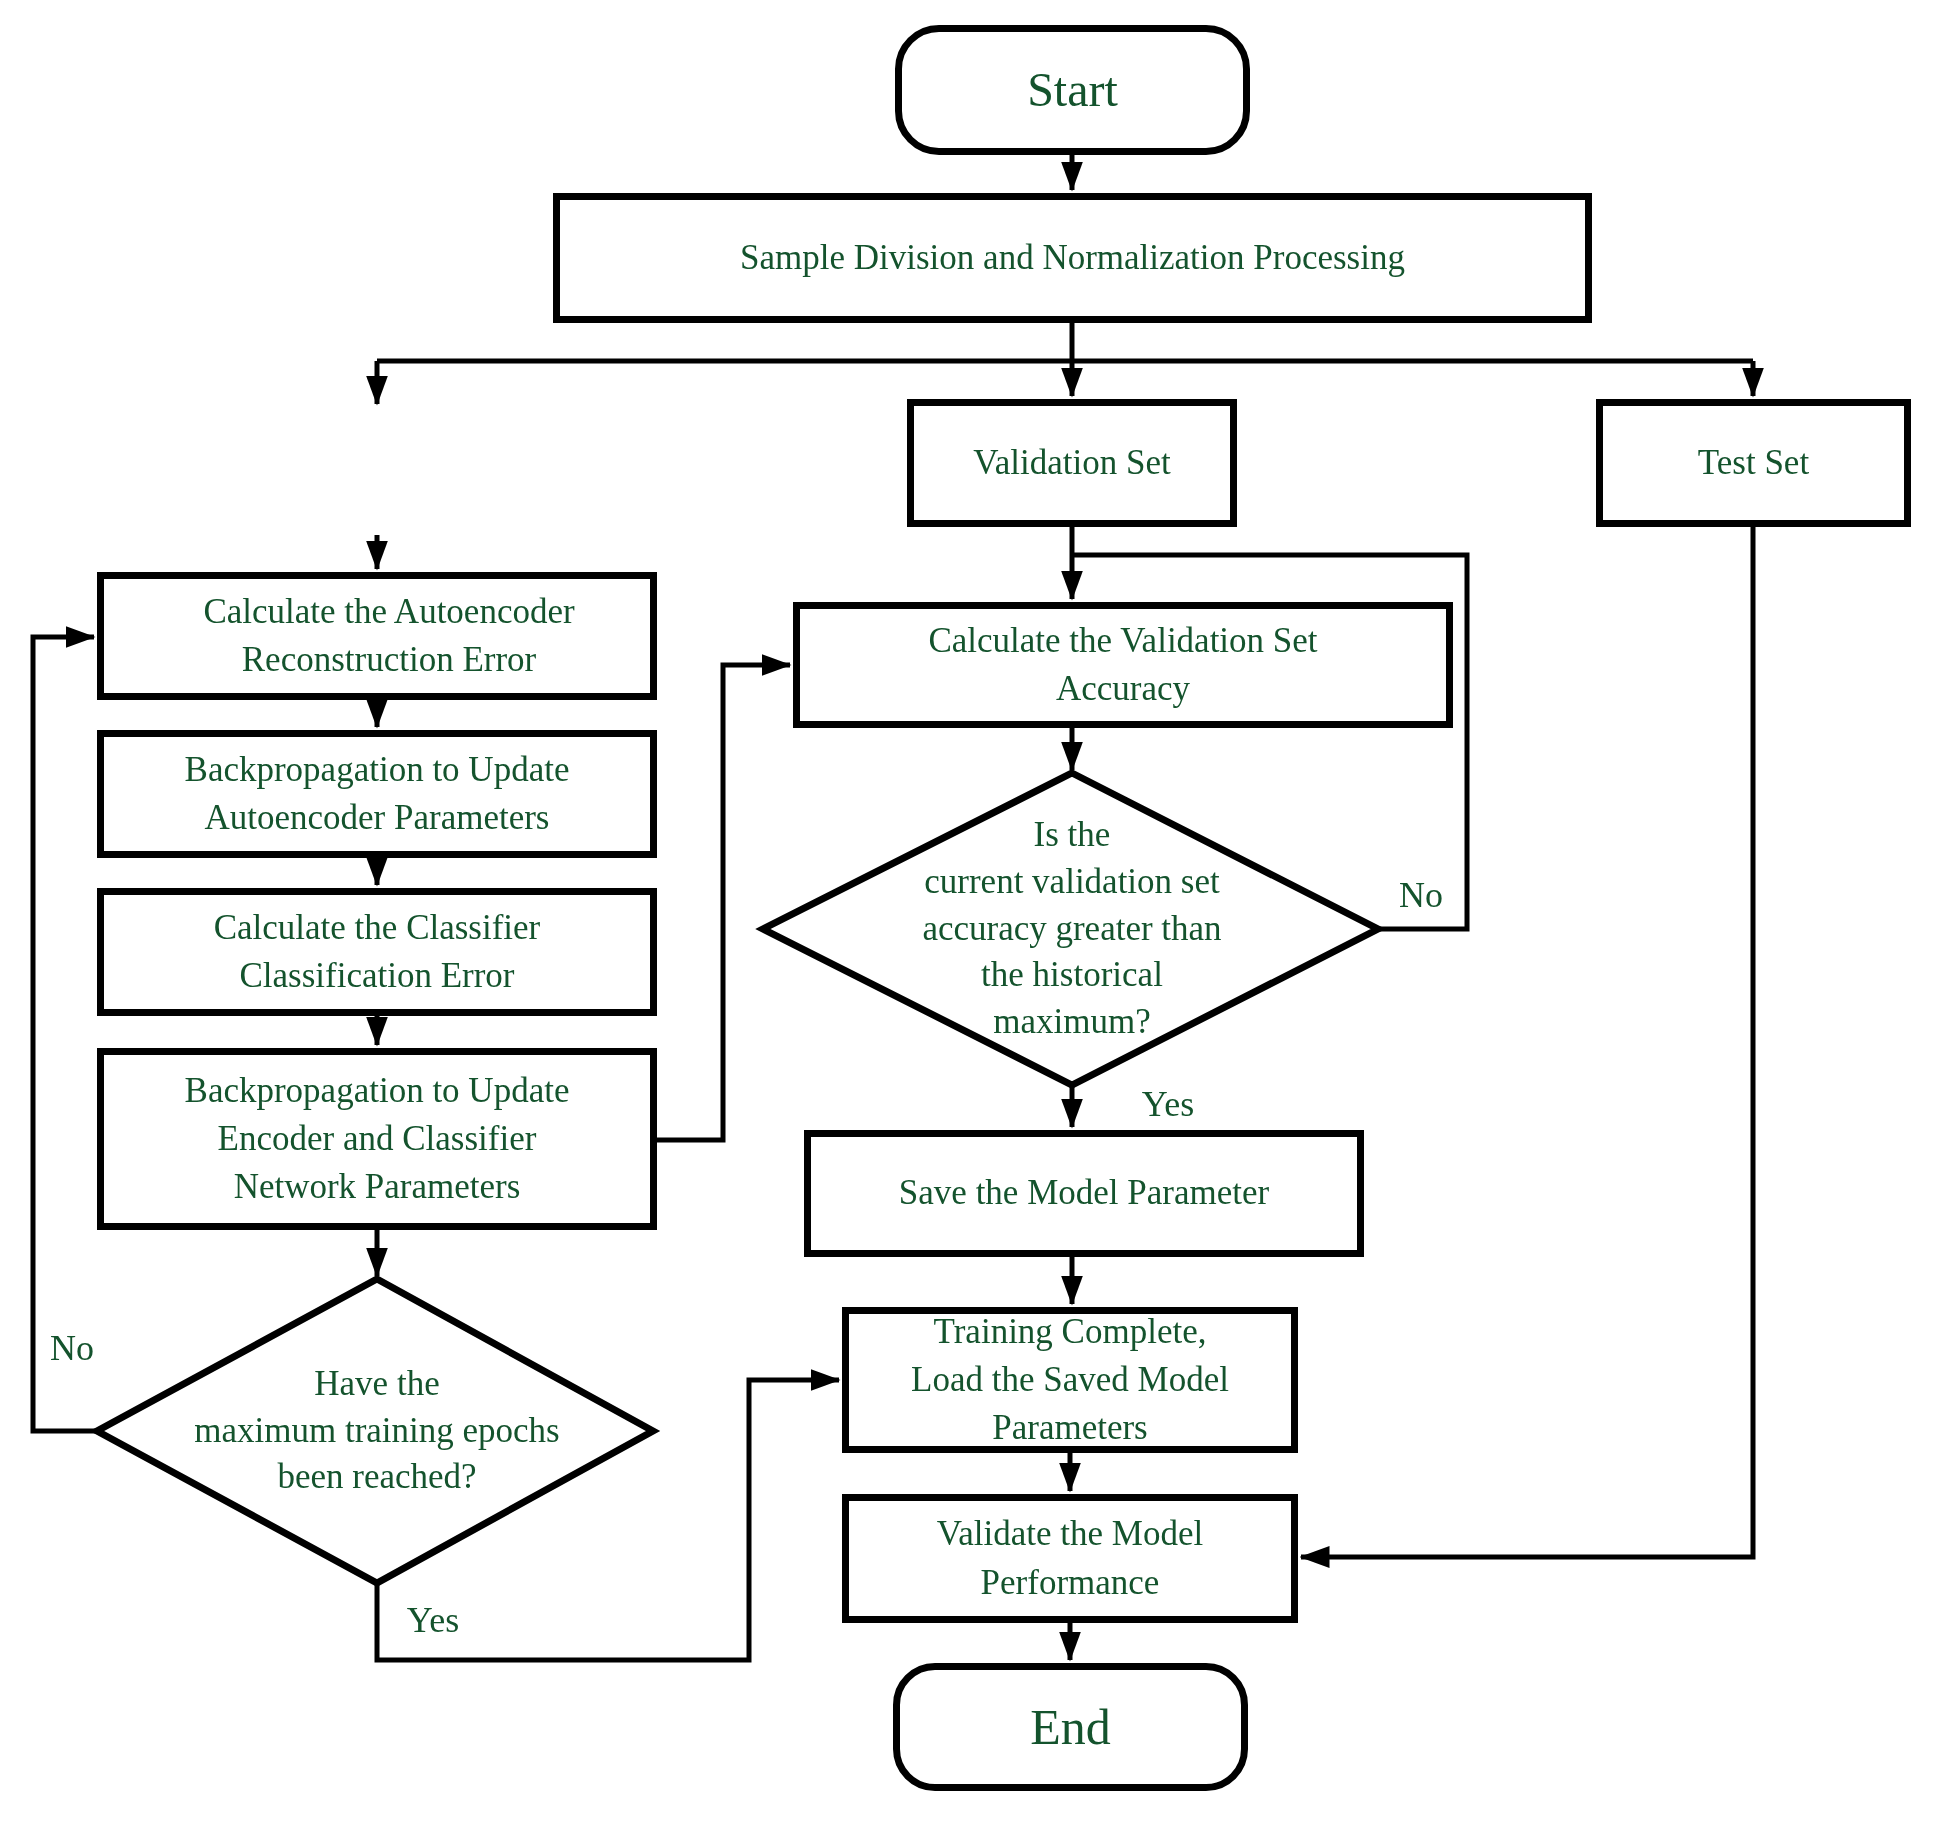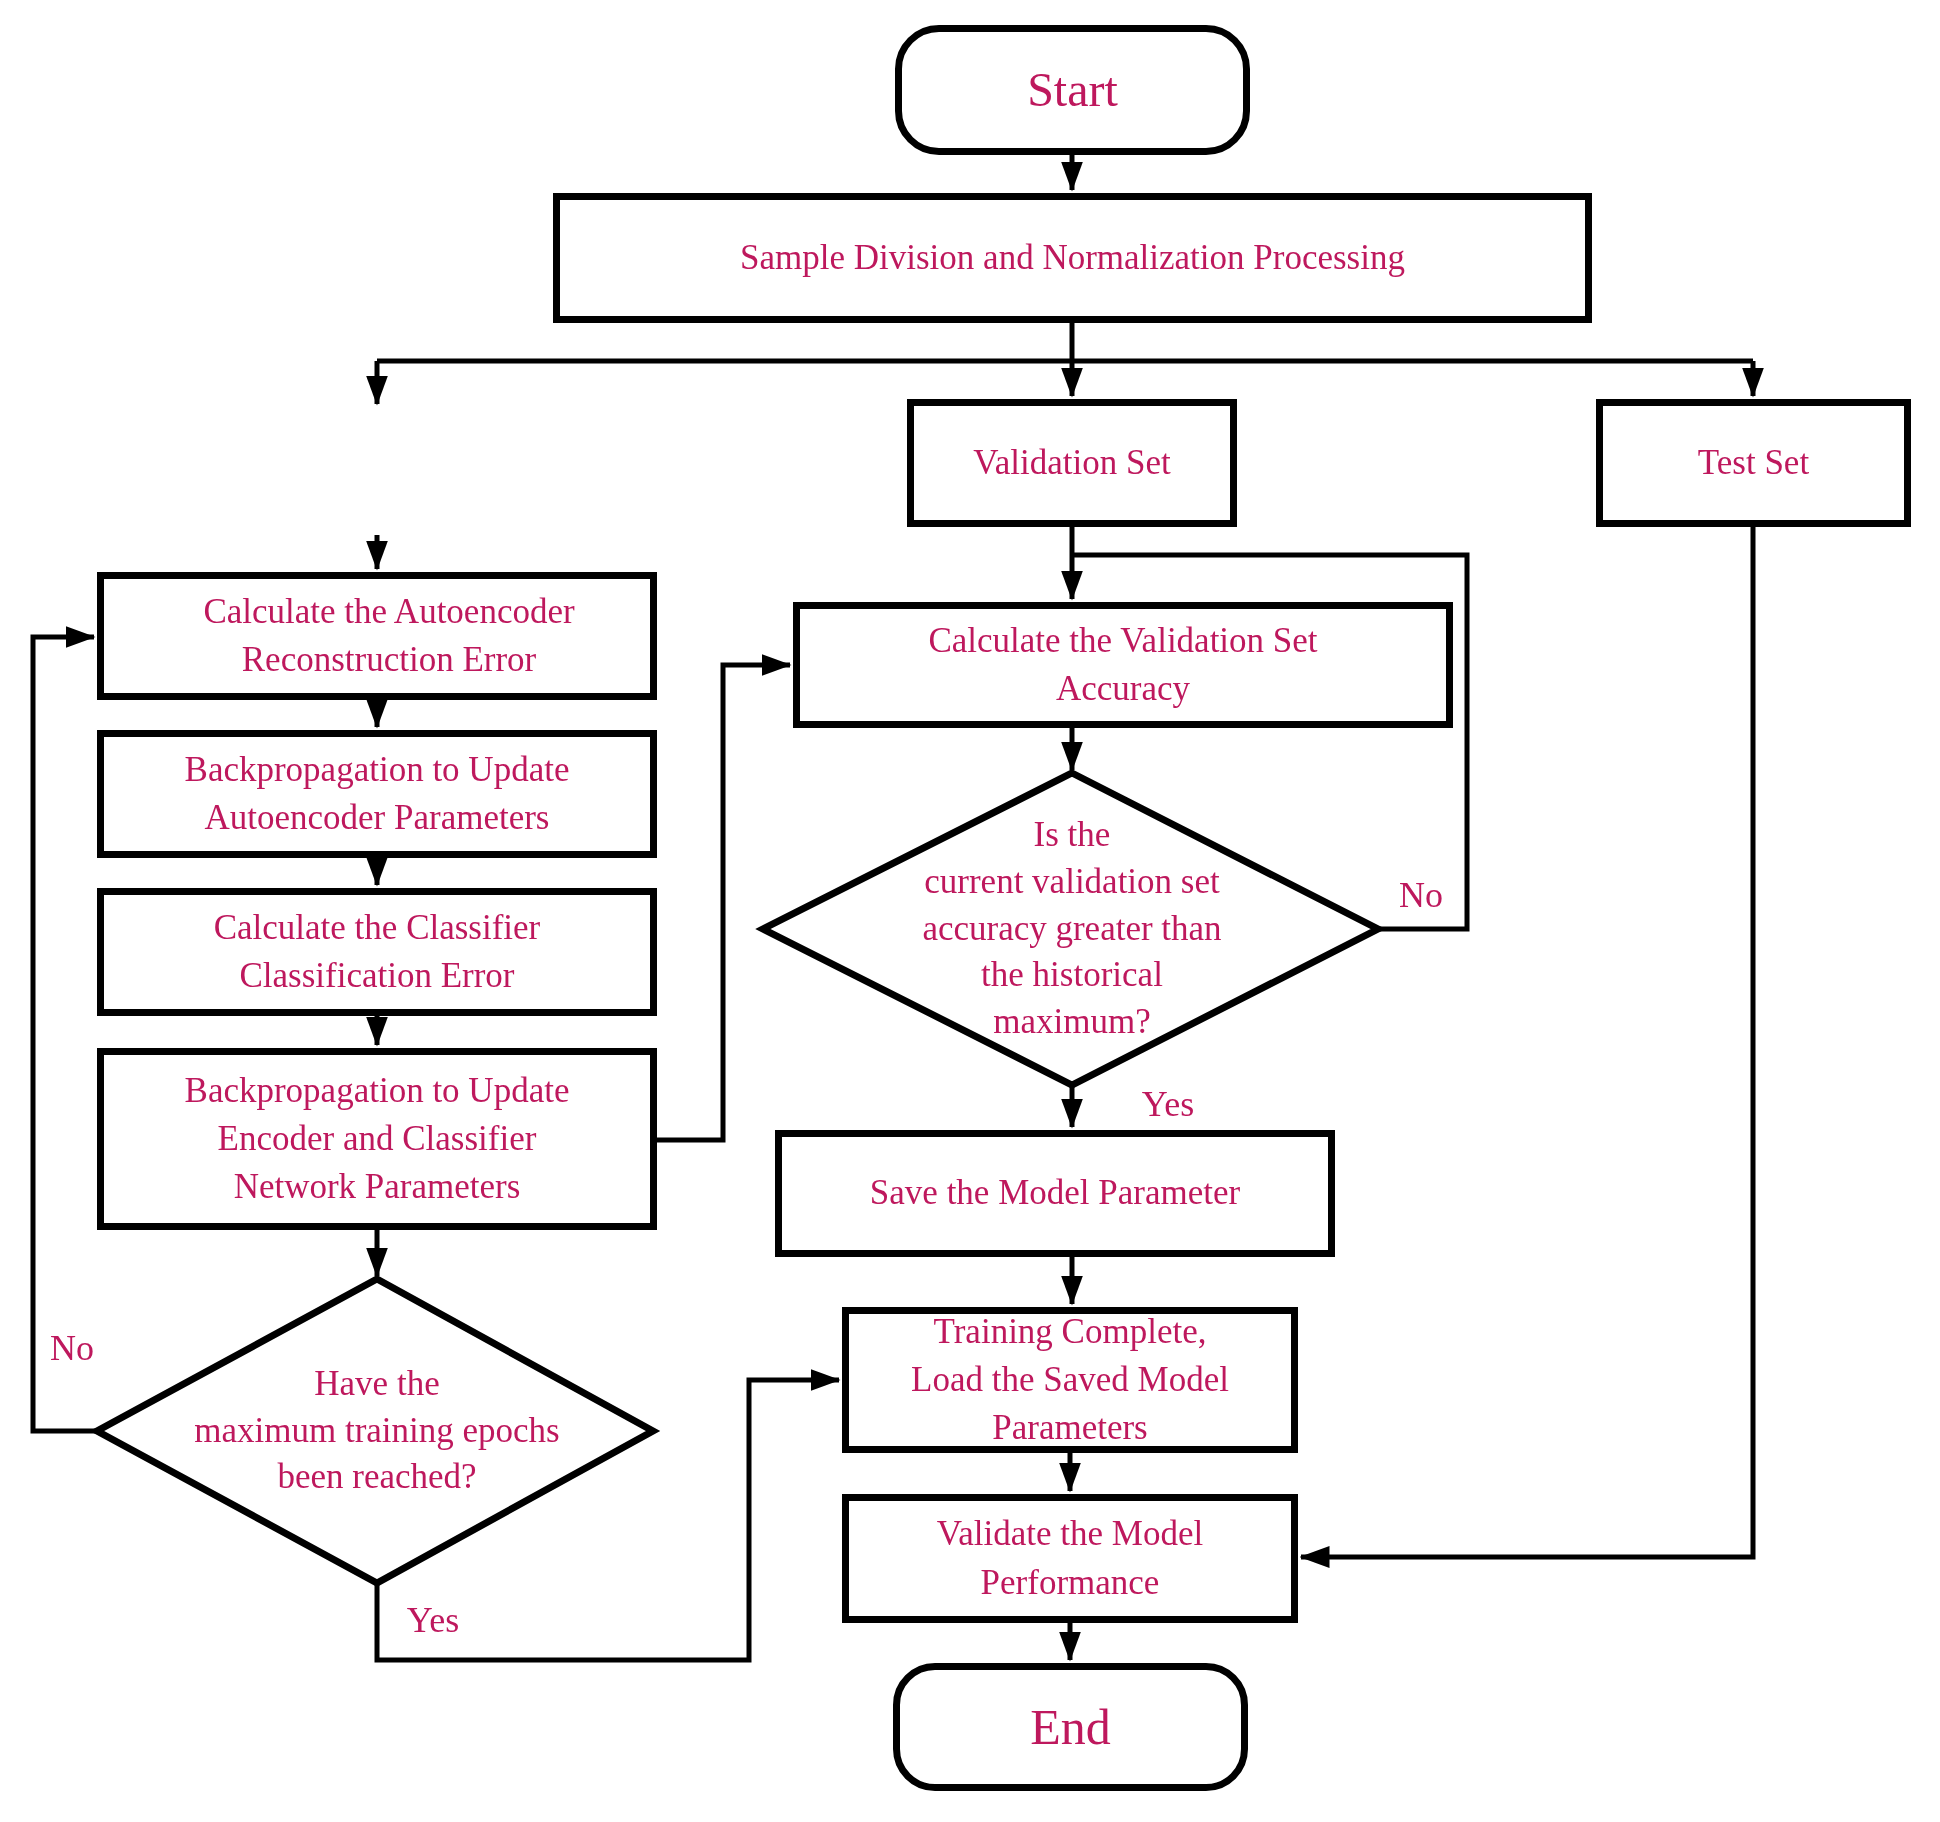--- a/index.html
+++ b/index.html
@@ -6,21 +6,21 @@
     margin: 0;
     padding: 0;
     background: #ffffff;
   }
   #canvas {
     position: relative;
     width: 1940px;
     height: 1822px;
     background: #ffffff;
     font-family: "Liberation Serif", "DejaVu Serif", serif;
-    color: #be185d;
+    color: #14532d;
     overflow: hidden;
   }
   #edges {
     position: absolute;
     left: 0; top: 0;
     width: 1940px;
     height: 1822px;
   }
   .edge {
     fill: none;
@@ -76,21 +76,21 @@
   #n-start        { left: 895px;  top: 25px;   width: 355px;  height: 130px; }
   #n-sample       { left: 553px;  top: 193px;  width: 1039px; height: 130px; }
   #n-training     { left: 218px;  top: 407px;  width: 318px;  height: 128px; }
   #n-validation   { left: 907px;  top: 399px;  width: 330px;  height: 128px; }
   #n-test         { left: 1596px; top: 399px;  width: 315px;  height: 128px; }
   #n-calc-ae      { left: 97px;   top: 572px;  width: 560px;  height: 128px; padding-left: 24px; }
   #n-bp-ae        { left: 97px;   top: 730px;  width: 560px;  height: 128px; }
   #n-calc-clf     { left: 97px;   top: 888px;  width: 560px;  height: 128px; }
   #n-bp-enc       { left: 97px;   top: 1048px; width: 560px;  height: 182px; }
   #n-calc-val     { left: 793px;  top: 602px;  width: 660px;  height: 126px; }
-  #n-save         { left: 775px;  top: 1130px; width: 560px;  height: 127px; }
+  #n-save         { left: 804px;  top: 1130px; width: 560px;  height: 127px; }
   #n-complete     { left: 842px;  top: 1307px; width: 456px;  height: 146px; }
   #n-validate     { left: 842px;  top: 1494px; width: 456px;  height: 129px; }
   #n-end          { left: 893px;  top: 1663px; width: 355px;  height: 128px; border-radius: 42px; font-size: 50px; }
   #d1-label       { left: 137px;  top: 1358px; width: 480px;  height: 146px; }
   #d2-label       { left: 857px;  top: 808px;  width: 430px;  height: 242px; }
   #lbl-d1-no      { left: 22px;   top: 1322px; }
   #lbl-d1-yes     { left: 383px;  top: 1594px; }
   #lbl-d2-no      { left: 1371px; top: 869px;  }
   #lbl-d2-yes     { left: 1118px; top: 1078px; }
 </style>

